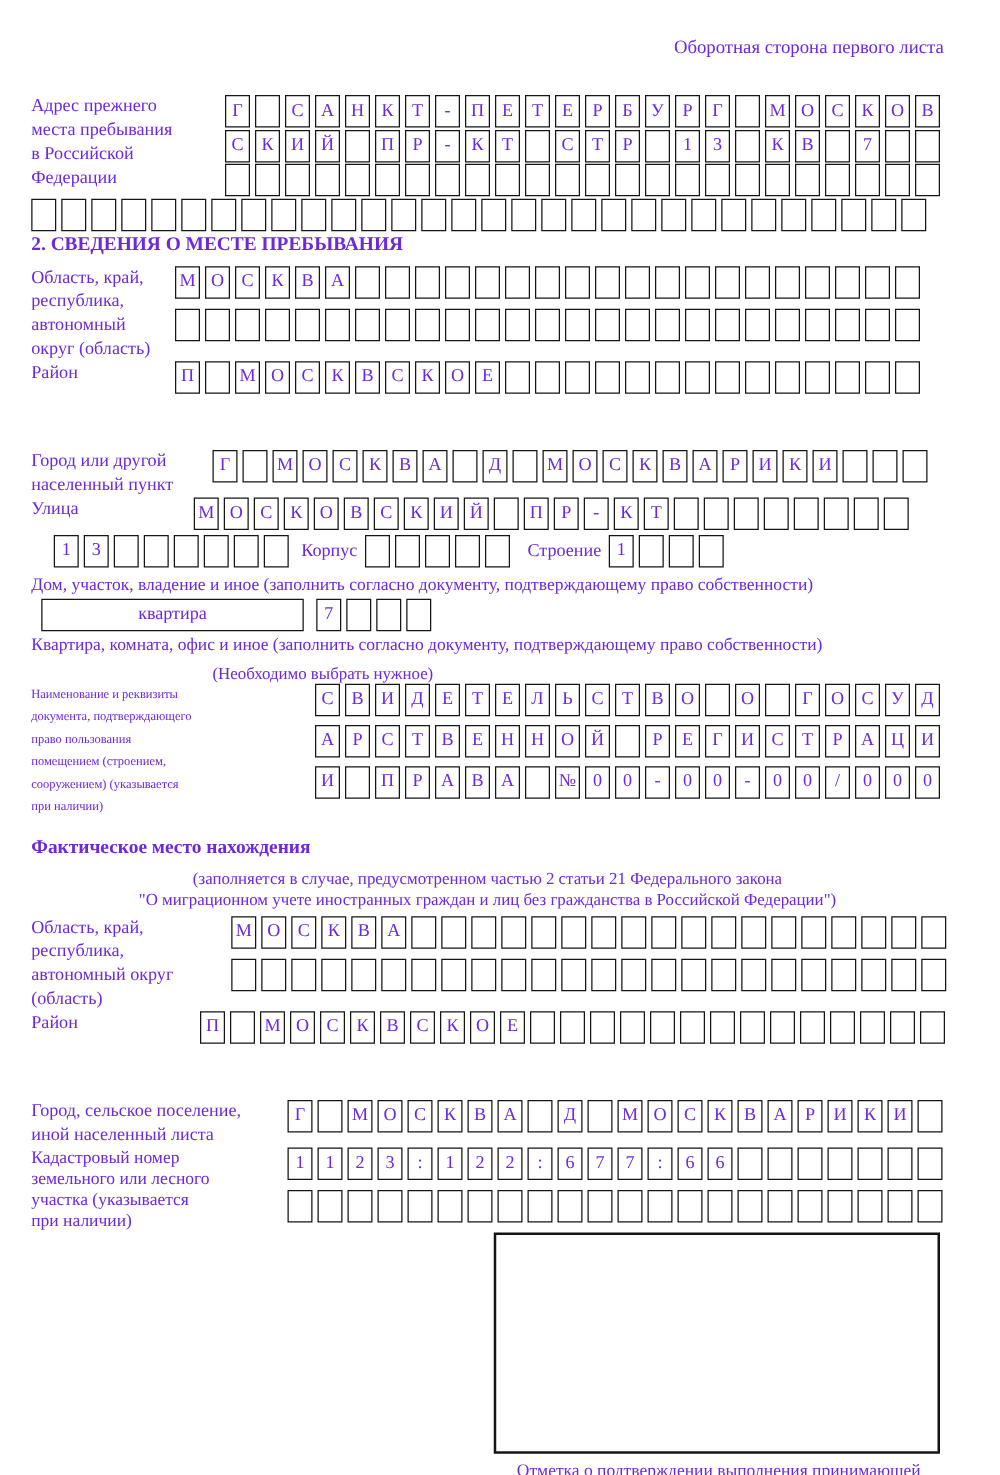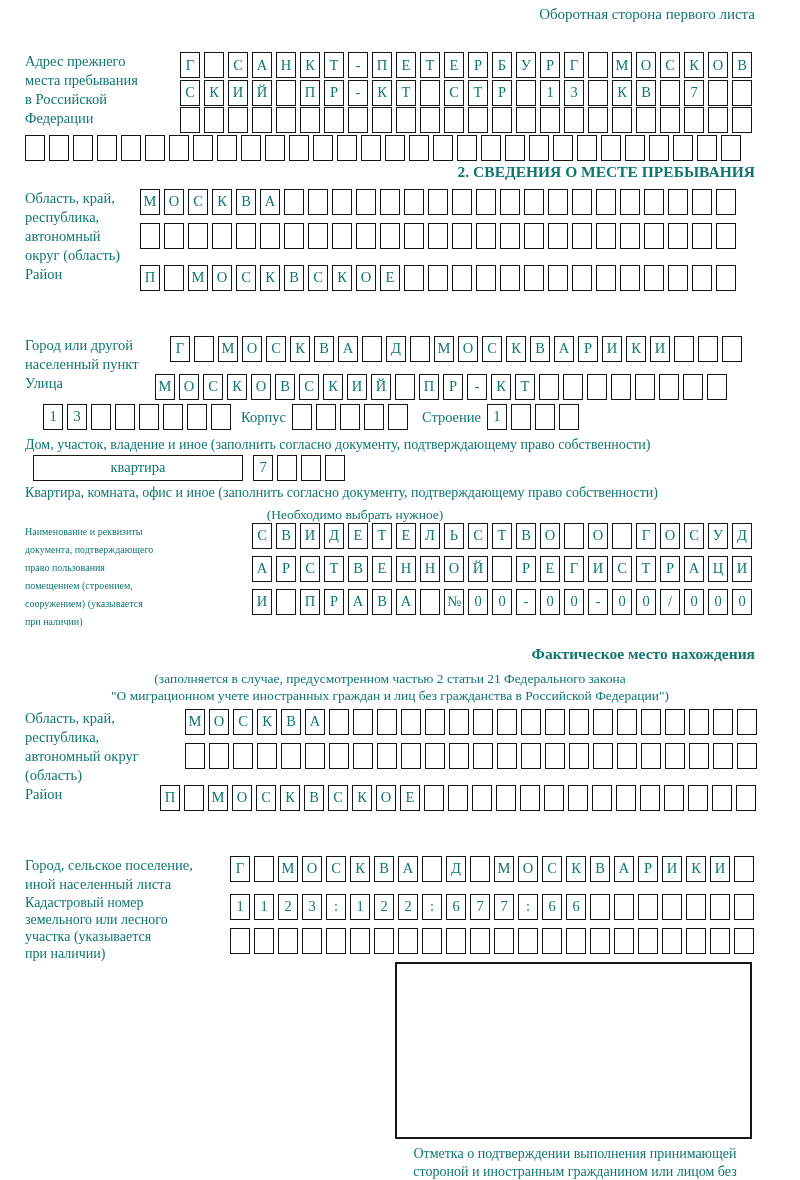--- a/index.html
+++ b/index.html
@@ -1,42 +1,42 @@
 <!DOCTYPE html>
 <html lang="ru"><head>
 <meta charset="utf-8">
 <style>
   html,body{margin:0;padding:0;background:#fff;}
   .page{
     position:relative;
     width:800px;height:1180px;
     box-sizing:border-box;
-    padding:6px 45px 10px 25px;
-    background:#fff;color:#0f766e;
+    padding:30px 45px 10px 25px;
+    background:#fff;color:#6d28d9;
     font-family:"Liberation Serif","DejaVu Serif",serif;
     overflow:hidden;
   }
   .header-note{text-align:right;font-size:15px;height:18px;margin-bottom:28px;}
   .row{display:flex;align-items:flex-start;}
   .label{font-size:14.5px;line-height:19px;white-space:pre-line;flex:0 0 auto;}
   .cellcol{display:flex;flex-direction:column;}
   .cellrow{display:flex;height:26px;flex:0 0 auto;}
   .cell{
     box-sizing:border-box;width:20px;height:26px;
     border:1.6px solid #151515;margin-right:4px;
     display:inline-flex;align-items:center;justify-content:center;
     font-size:14.5px;line-height:1;background:#fff;
   }
   .mb2{margin-bottom:2px}.mb3{margin-bottom:3px}.mb4{margin-bottom:4px}
   .mb5{margin-bottom:5px}.mb6{margin-bottom:6px}
   .gap15{margin-bottom:1.5px}
   .caption{font-size:13.5px;line-height:17px;}
   .caption-c{text-align:center;}
   .smallcap{font-size:14px;line-height:17px;}
-  .title{font-weight:bold;font-size:15.5px;text-align:right;height:19px;margin-bottom:7px;}
+  .title{font-weight:bold;font-size:15.5px;text-align:left;height:19px;margin-bottom:7px;}
   .w155{width:155px}.w115{width:115px}.w145{width:145px}.w130{width:130px}
   .w227{width:227px}.w160{width:160px}.w135{width:135px}.w205{width:205px}
   .field-box{
     box-sizing:border-box;height:26px;border:1.6px solid #151515;
     display:flex;align-items:center;justify-content:center;
     font-size:14.5px;background:#fff;flex:0 0 auto;
   }
   .inline-label{font-size:14.5px;line-height:26px;white-space:nowrap;flex:0 0 auto;}
   .doc-label{font-size:10px;line-height:18px;}
   .cad-label{font-size:14px;line-height:17px;}
@@ -47,21 +47,21 @@
   .stamp-box{
     box-sizing:border-box;
     margin-left:370px;width:357px;height:177px;
     border:2px solid #151515;background:#fff;
   }
   .stamp-caption{
     margin-left:325px;width:450px;margin-top:6px;
     font-size:14px;line-height:18px;text-align:center;white-space:pre-line;
   }
   .stay-row{height:26px;margin-bottom:0;}
-  .stay-note{margin-left:145px;width:370px;text-align:center;height:17px;}
+  .stay-note{margin-left:145px;width:370px;height:17px;}
 </style>
 </head>
 <body>
 
 <div class="page">
 
   <div class="header-note">Оборотная сторона первого листа</div>
 
   <div class="row gap15">
     <div class="label w155">Адрес прежнего

